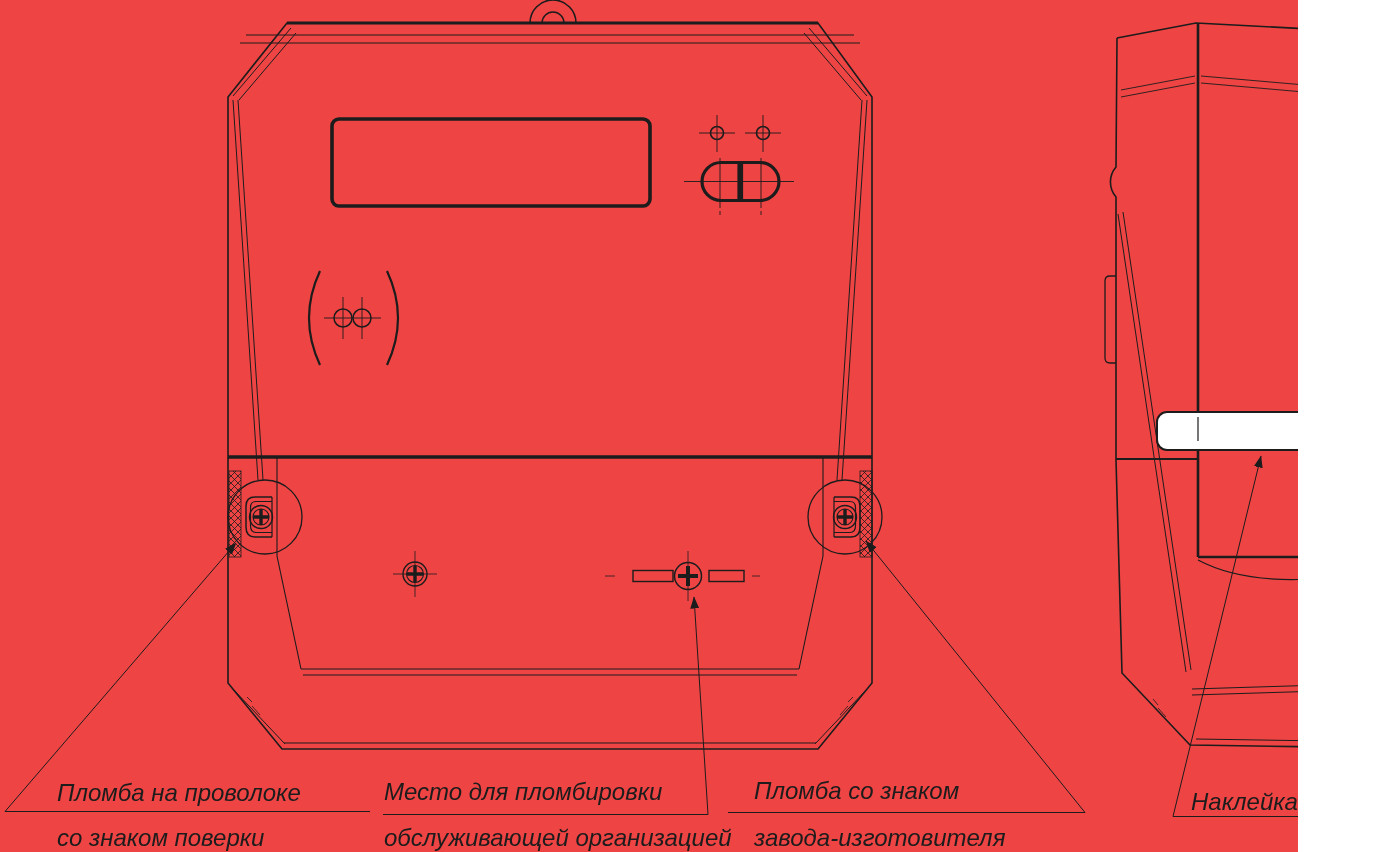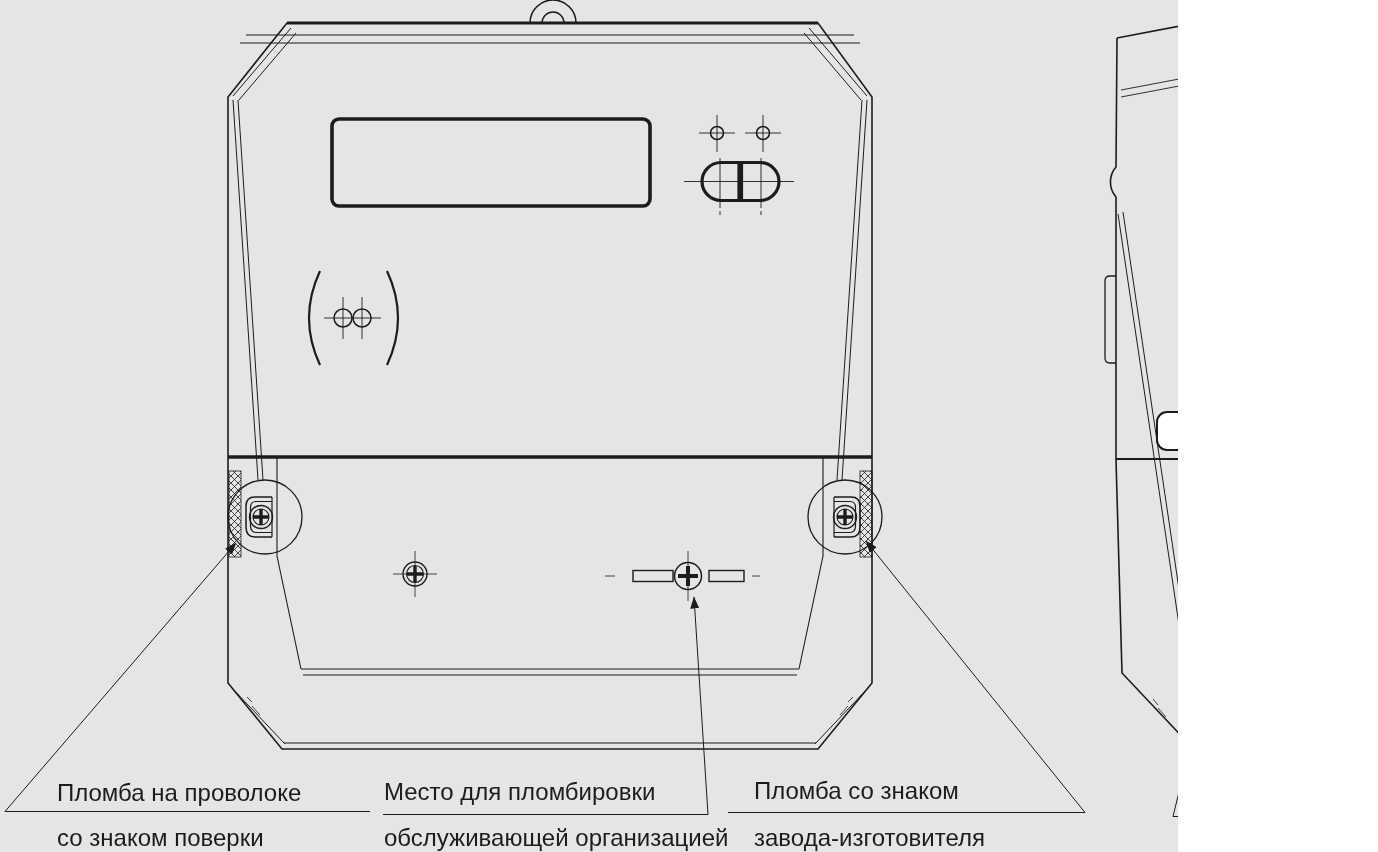--- a/index.html
+++ b/index.html
@@ -1,16 +1,16 @@
 <!DOCTYPE html>
 <html><head>
 <meta charset="utf-8">
 <style>
   html,body{margin:0;padding:0;background:#ffffff;}
-  .canvas{position:relative;width:1178px;height:852px;background:#e5e5e5;overflow:hidden;}
+  .canvas{position:relative;width:1298px;height:852px;background:#ef4444;overflow:hidden;font-style:italic;}
   svg{position:absolute;left:0;top:0;}
   svg .k{stroke:#1c1c1c;fill:none;stroke-linecap:butt;stroke-linejoin:miter;}
   svg text{font-family:"Liberation Sans","DejaVu Sans",sans-serif;font-size:24px;fill:#1c1c1c;stroke:none;}
 </style>
 </head>
 <body>
 
 <div class="canvas">
 <svg width="1378" height="852" viewBox="0 0 1378 852">
   <defs>

